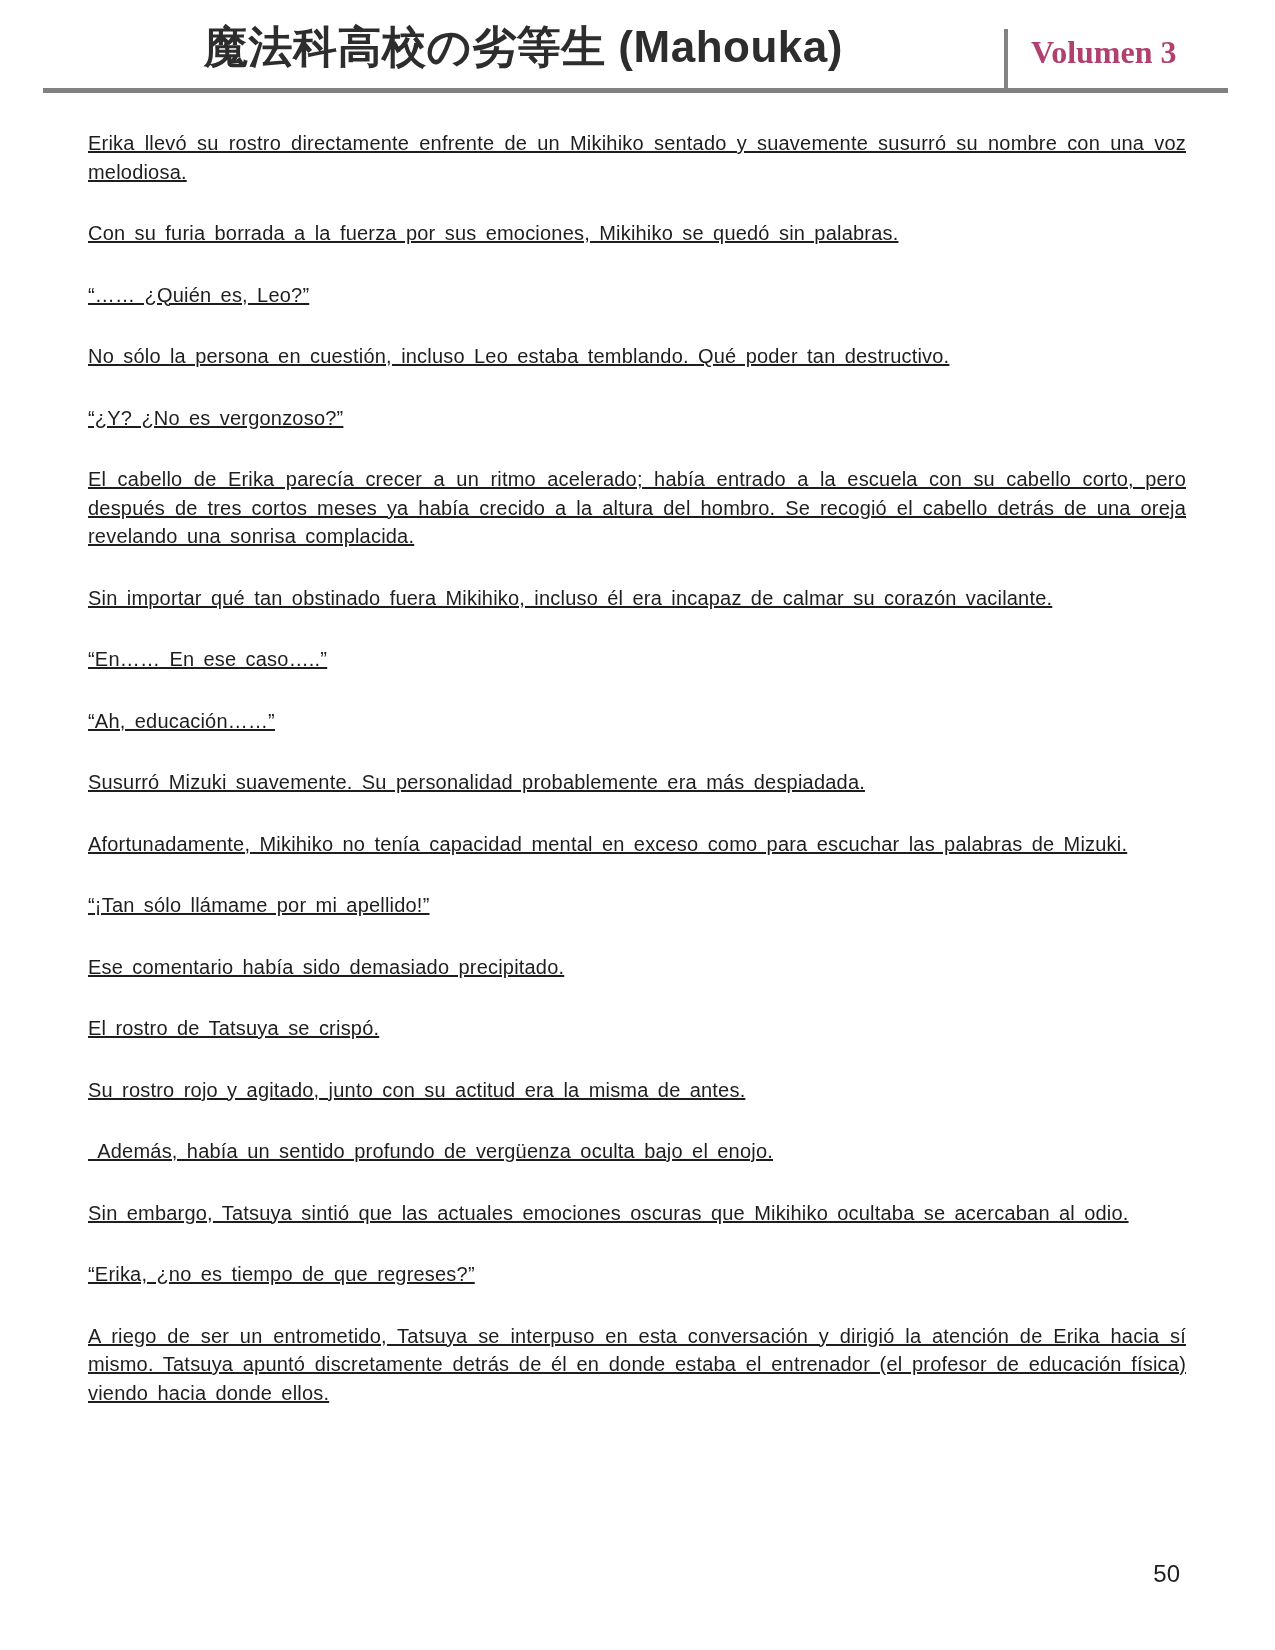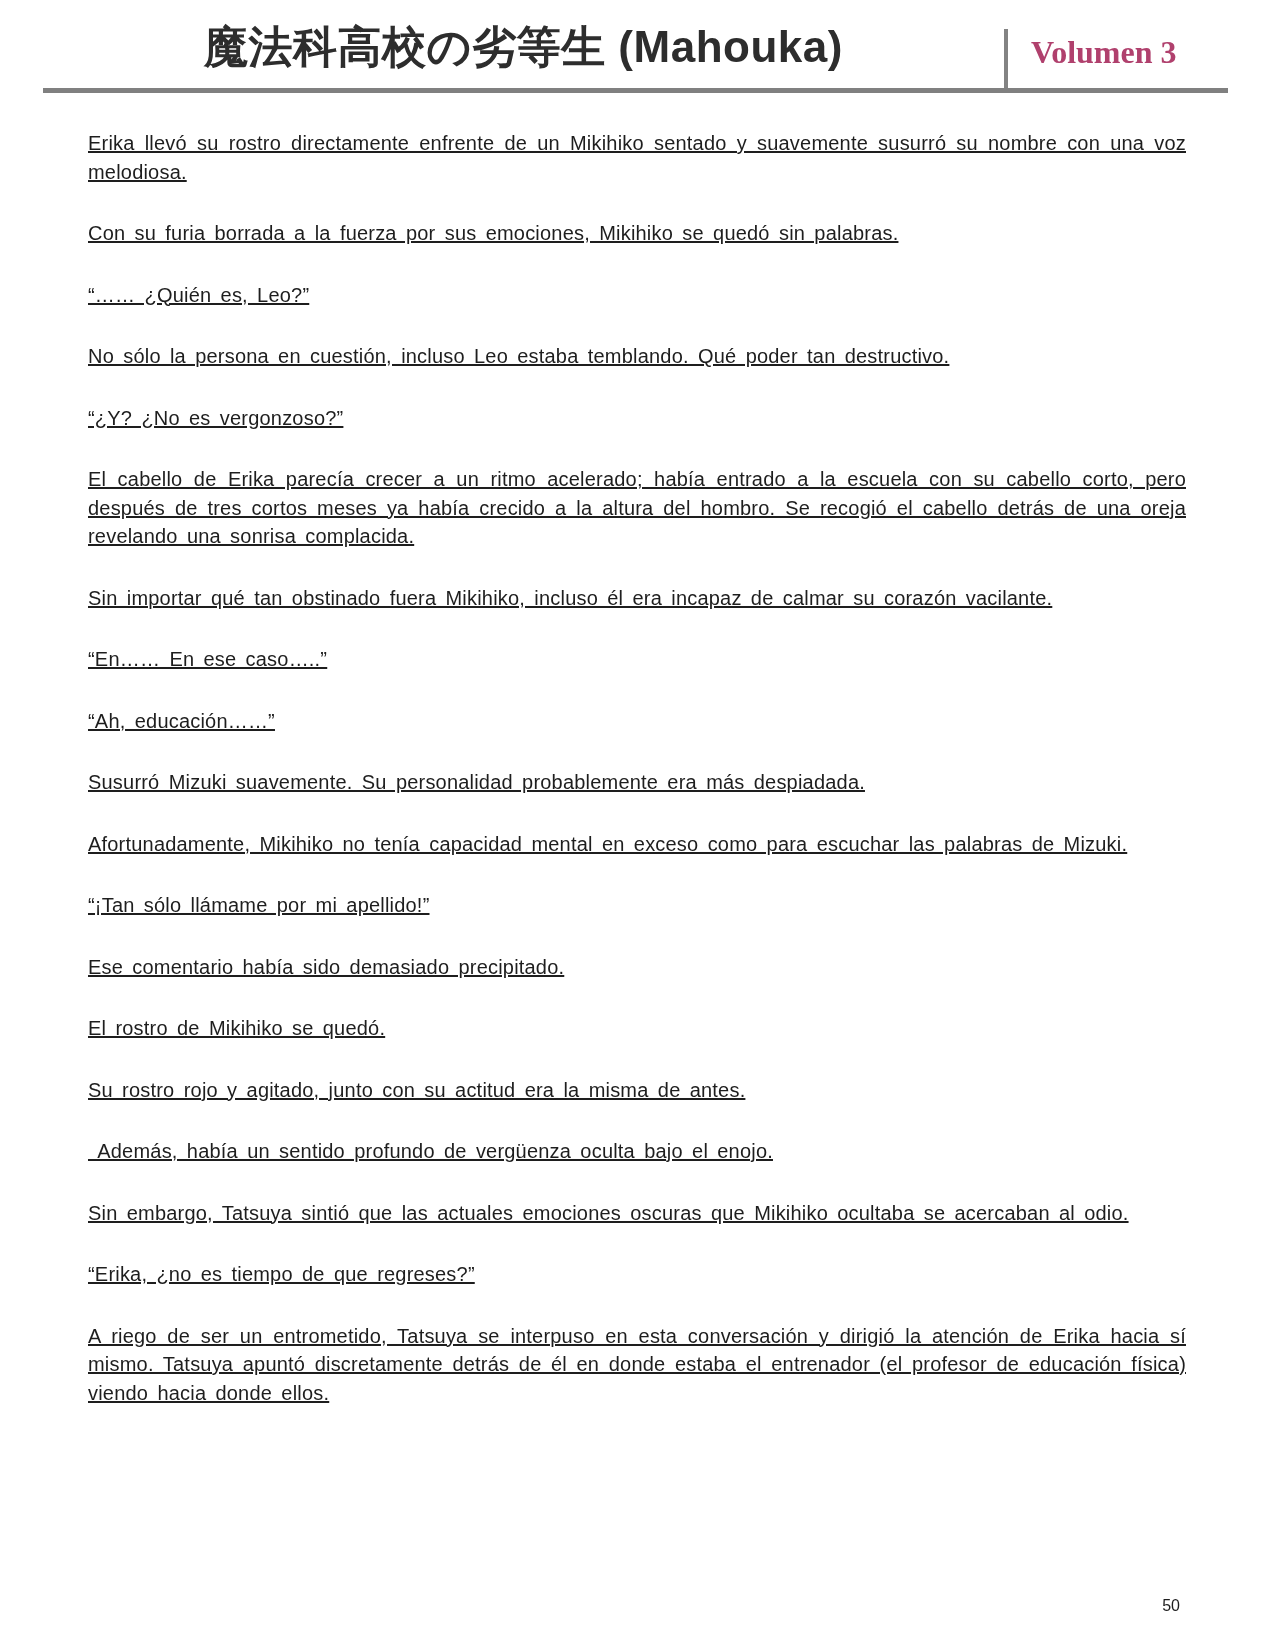--- a/index.html
+++ b/index.html
@@ -69,23 +69,22 @@
     margin: 12px 0 33px 0;
     padding: 0;
     text-decoration: underline;
   }
   
   .page-number {
     position: absolute;
     top: 1560px;
     right: 95px;
     color: #1e1e1e;
-    font-size: 16px;
+    font-size: 24px;
     line-height: 28px;
-    margin-top: 32px;
   }
 </style>
 </head>
 <body>
 
 <div class="page">
 
   <div class="doc-title">魔法科高校の劣等生 (Mahouka)</div>
 
   <div class="header-divider"></div>
@@ -101,21 +100,21 @@
     <p>No sólo la persona en cuestión, incluso Leo estaba temblando. Qué poder tan destructivo.</p>
     <p>“¿Y? ¿No es vergonzoso?”</p>
     <p>El cabello de Erika parecía crecer a un ritmo acelerado; había entrado a la escuela con su cabello corto, pero después de tres cortos meses ya había crecido a la altura del hombro. Se recogió el cabello detrás de una oreja revelando una sonrisa complacida.</p>
     <p>Sin importar qué tan obstinado fuera Mikihiko, incluso él era incapaz de calmar su corazón vacilante.</p>
     <p>“En…… En ese caso…..”</p>
     <p>“Ah, educación……”</p>
     <p>Susurró Mizuki suavemente. Su personalidad probablemente era más despiadada.</p>
     <p>Afortunadamente, Mikihiko no tenía capacidad mental en exceso como para escuchar las palabras de Mizuki.</p>
     <p>“¡Tan sólo llámame por mi apellido!”</p>
     <p>Ese comentario había sido demasiado precipitado.</p>
-    <p>El rostro de Mikihiko se quedó.</p>
+    <p>El rostro de Tatsuya se crispó.</p>
     <p>Su rostro rojo y agitado, junto con su actitud era la misma de antes.</p>
     <p>&nbsp;Además, había un sentido profundo de vergüenza oculta bajo el enojo.</p>
     <p>Sin embargo, Tatsuya sintió que las actuales emociones oscuras que Mikihiko ocultaba se acercaban al odio.</p>
     <p>“Erika, ¿no es tiempo de que regreses?”</p>
     <p>A riego de ser un entrometido, Tatsuya se interpuso en esta conversación y dirigió la atención de Erika hacia sí mismo. Tatsuya apuntó discretamente detrás de él en donde estaba el entrenador (el profesor de educación física) viendo hacia donde ellos.</p>
   </div>
 
   <div class="page-number">50</div>
 
 </div>

